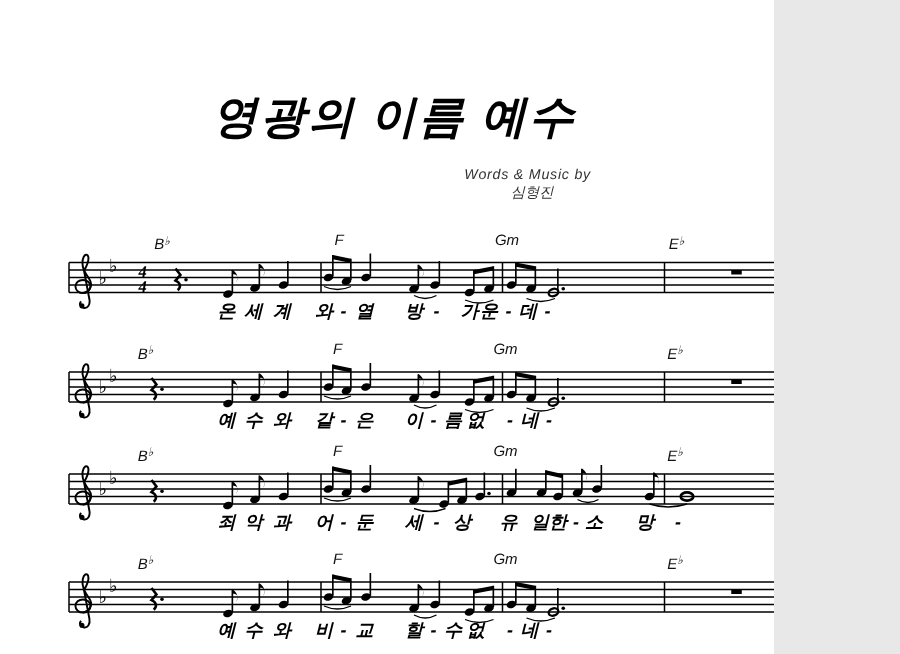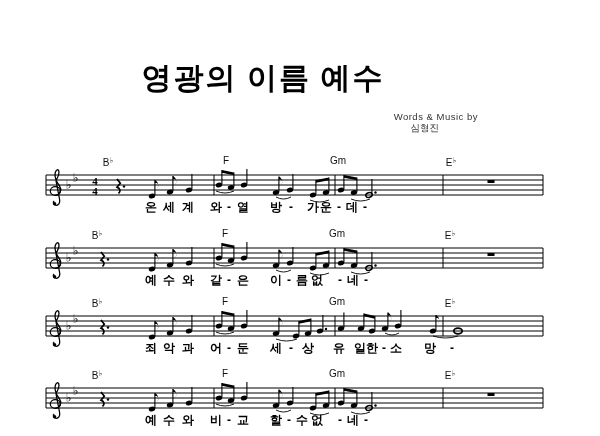--- a/index.html
+++ b/index.html
@@ -1,30 +1,30 @@
 <!DOCTYPE html>
 <html><head>
 <meta charset="utf-8">
 <style>
   html,body{margin:0;padding:0;background:#e8e8e8;}
   .page{
-    position:relative;width:600px;height:436px;background:#ffffff;
-    font-family:"Liberation Sans", sans-serif;color:#000;overflow:hidden;
+    position:relative;width:516px;height:436px;background:#ffffff;
+    font-family:"Liberation Sans", sans-serif;color:#000;overflow:hidden;font-style:italic;
   }
   .title{
     position:absolute;top:58px;left:263px;transform:translateX(-50%);
     font-family:"Liberation Serif", serif;font-weight:700;font-size:30px;
     letter-spacing:2px;white-space:nowrap;
   }
   .credit1{
     position:absolute;top:111px;right:122px;font-size:9.5px;color:#333;
     letter-spacing:0.5px;white-space:nowrap;
   }
   .credit2{
-    position:absolute;top:122px;right:161px;font-size:9.5px;color:#333;
+    position:absolute;top:122px;right:147px;font-size:9.5px;color:#333;
     white-space:nowrap;
   }
   #score-svg{position:absolute;left:0;top:0;}
   .chord{
     position:absolute;transform:translateX(-50%);font-size:10px;color:#111;
     white-space:nowrap;line-height:10px;
   }
   .chord .flat{font-size:8px;vertical-align:3px;}
   .lyric{
     position:absolute;transform:translateX(-50%);font-size:12px;font-weight:700;

